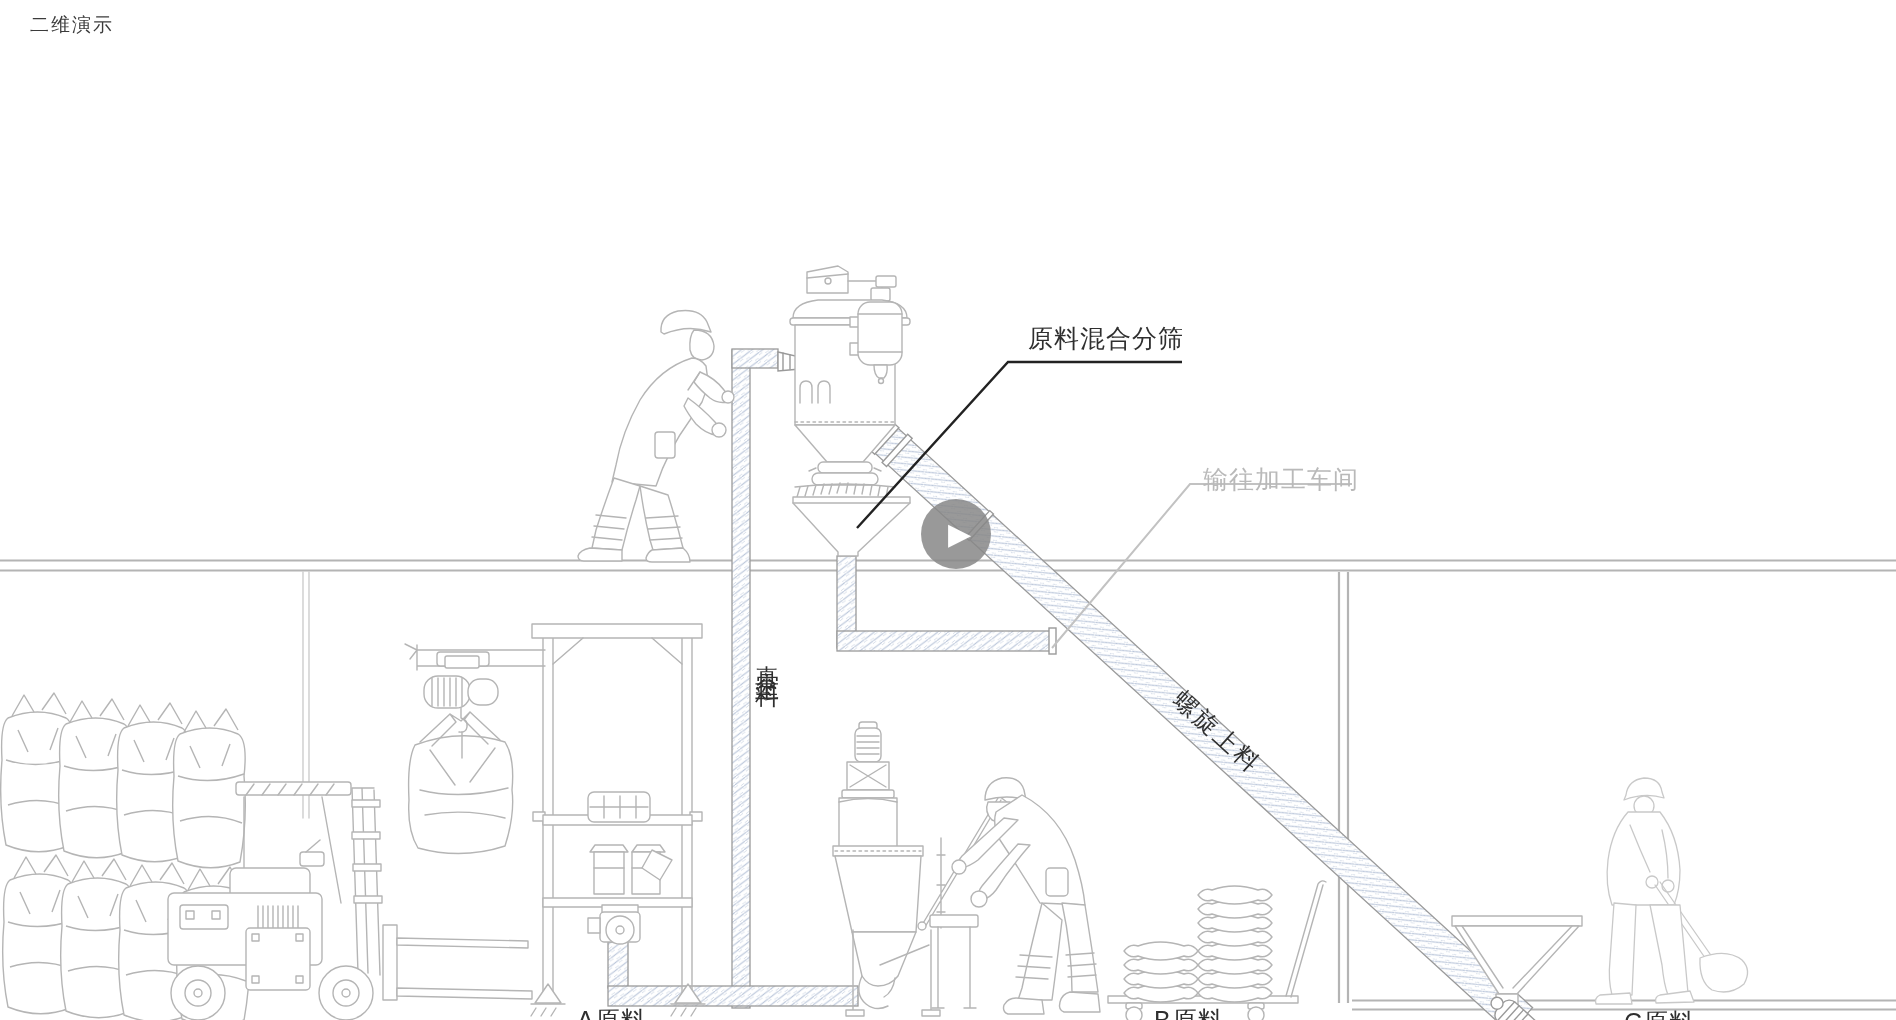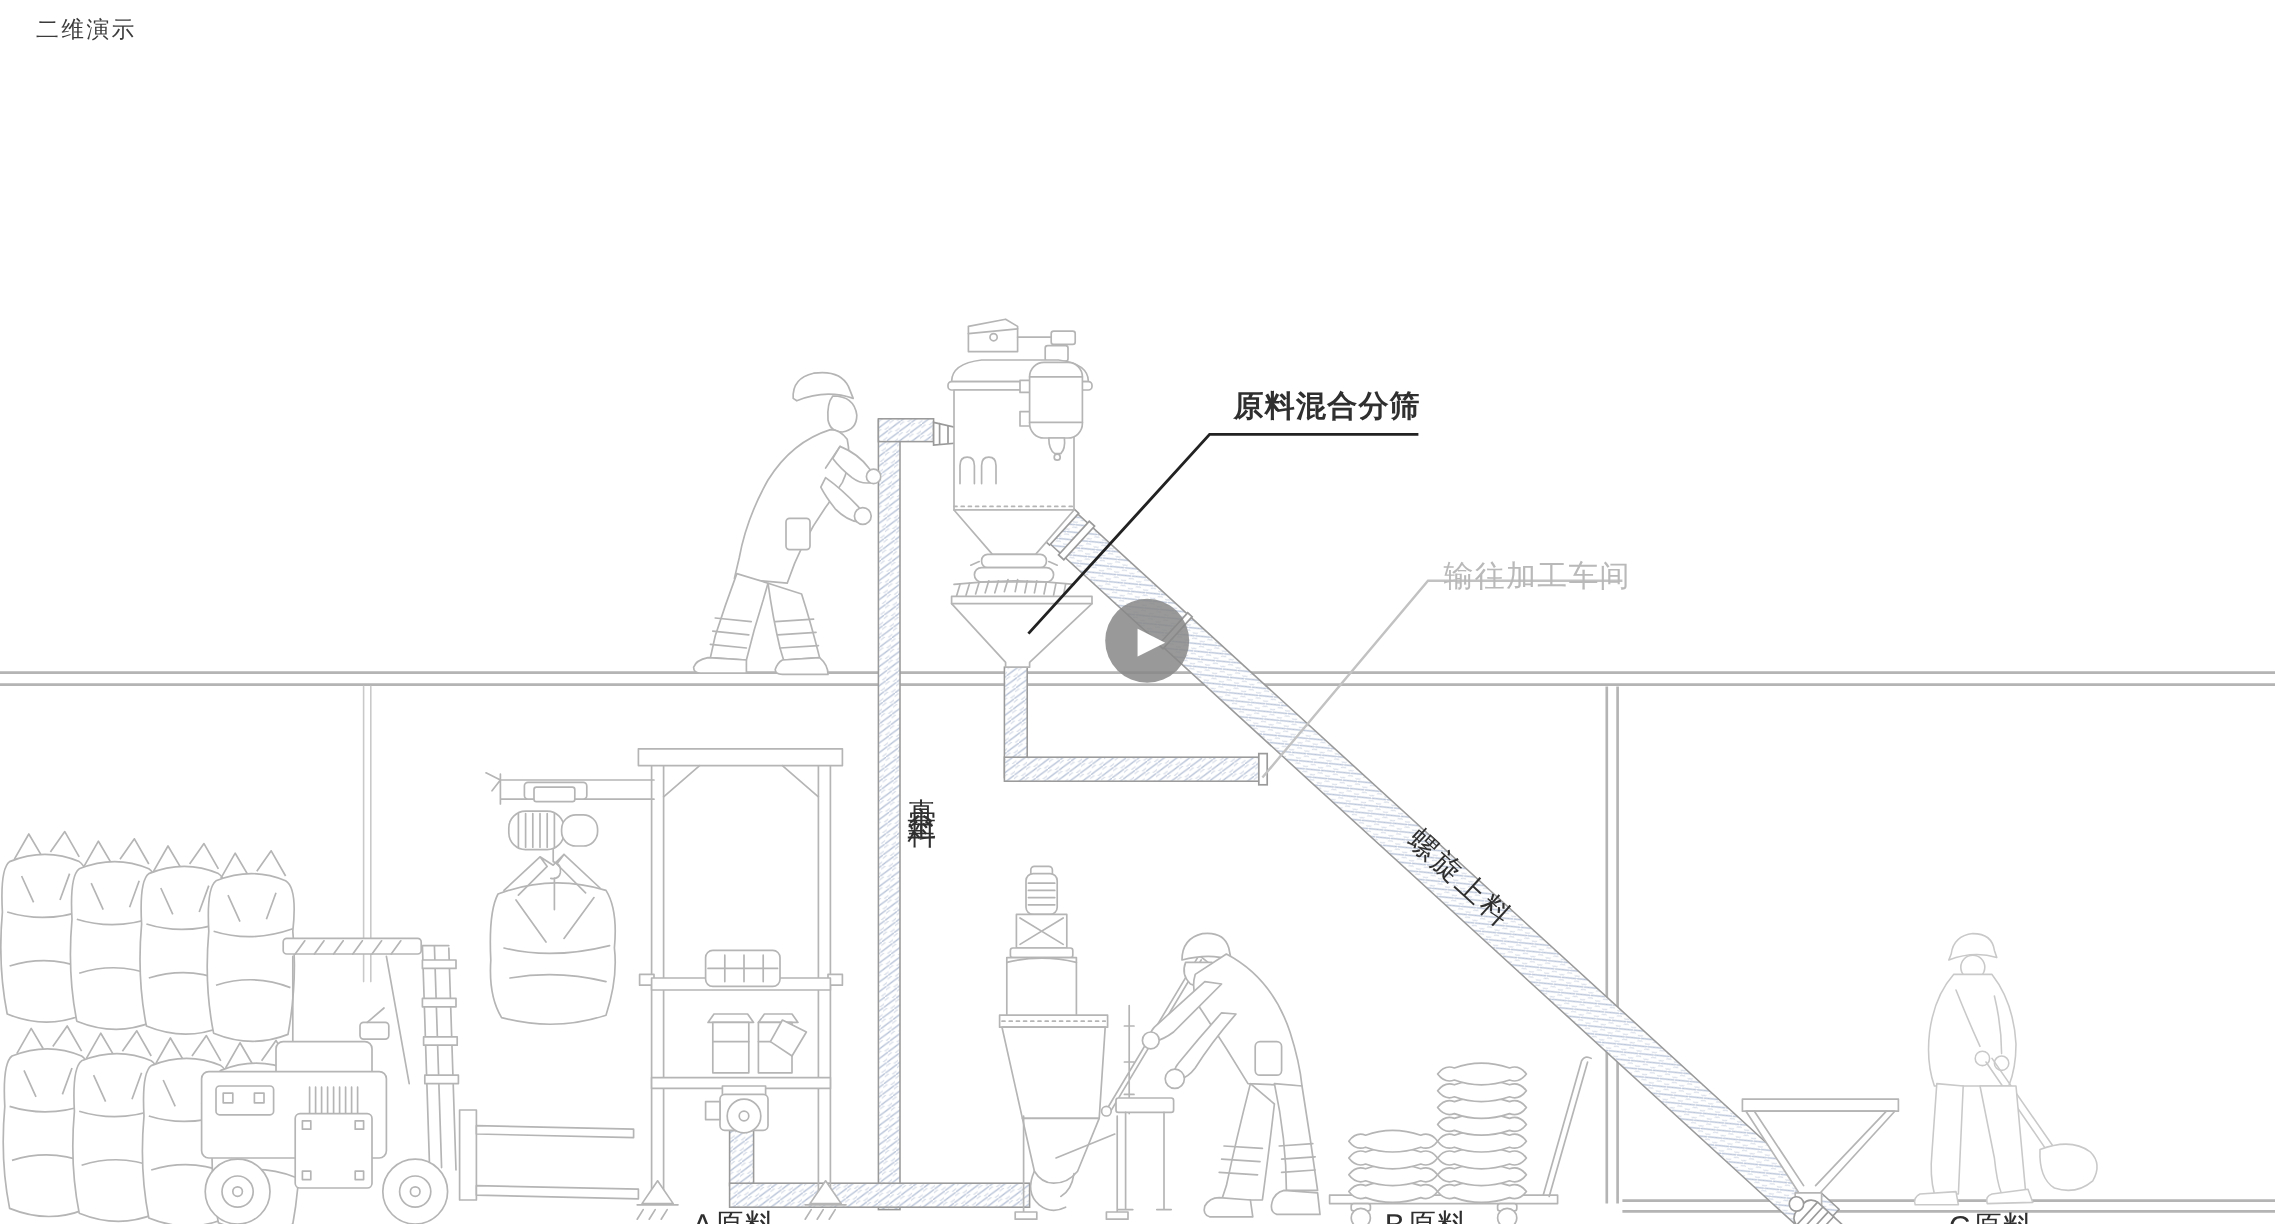--- a/index.html
+++ b/index.html
@@ -319,21 +319,21 @@
   <g>
     <path class="cb" d="M1182 362 H1008 L857 528"></path>
   </g>
   <g>
     <path class="cg" d="M1352 484 H1190 L1052 648"></path>
   </g>
 </svg>
 
 <div class="page-title">二维演示</div>
 
-<div class="anno anno-dark" style="left:1028px;top:322px;font-weight:bold;">原料混合分筛</div>
+<div class="anno anno-dark" style="left:1028px;top:322px;">原料混合分筛</div>
 
 <div class="anno anno-gray" style="left:1203px;top:463px;">输往加工车间</div>
 
 <div class="anno anno-vert" style="left:751px;top:646px;">真空上料</div>
 
 <div class="anno anno-screw" style="left:1188px;top:684px;">螺旋上料</div>
 
 <div class="anno anno-bottom" style="left:577px;top:1004px;">A原料</div>
 
 <div class="anno anno-bottom" style="left:1154px;top:1004px;">B原料</div>

